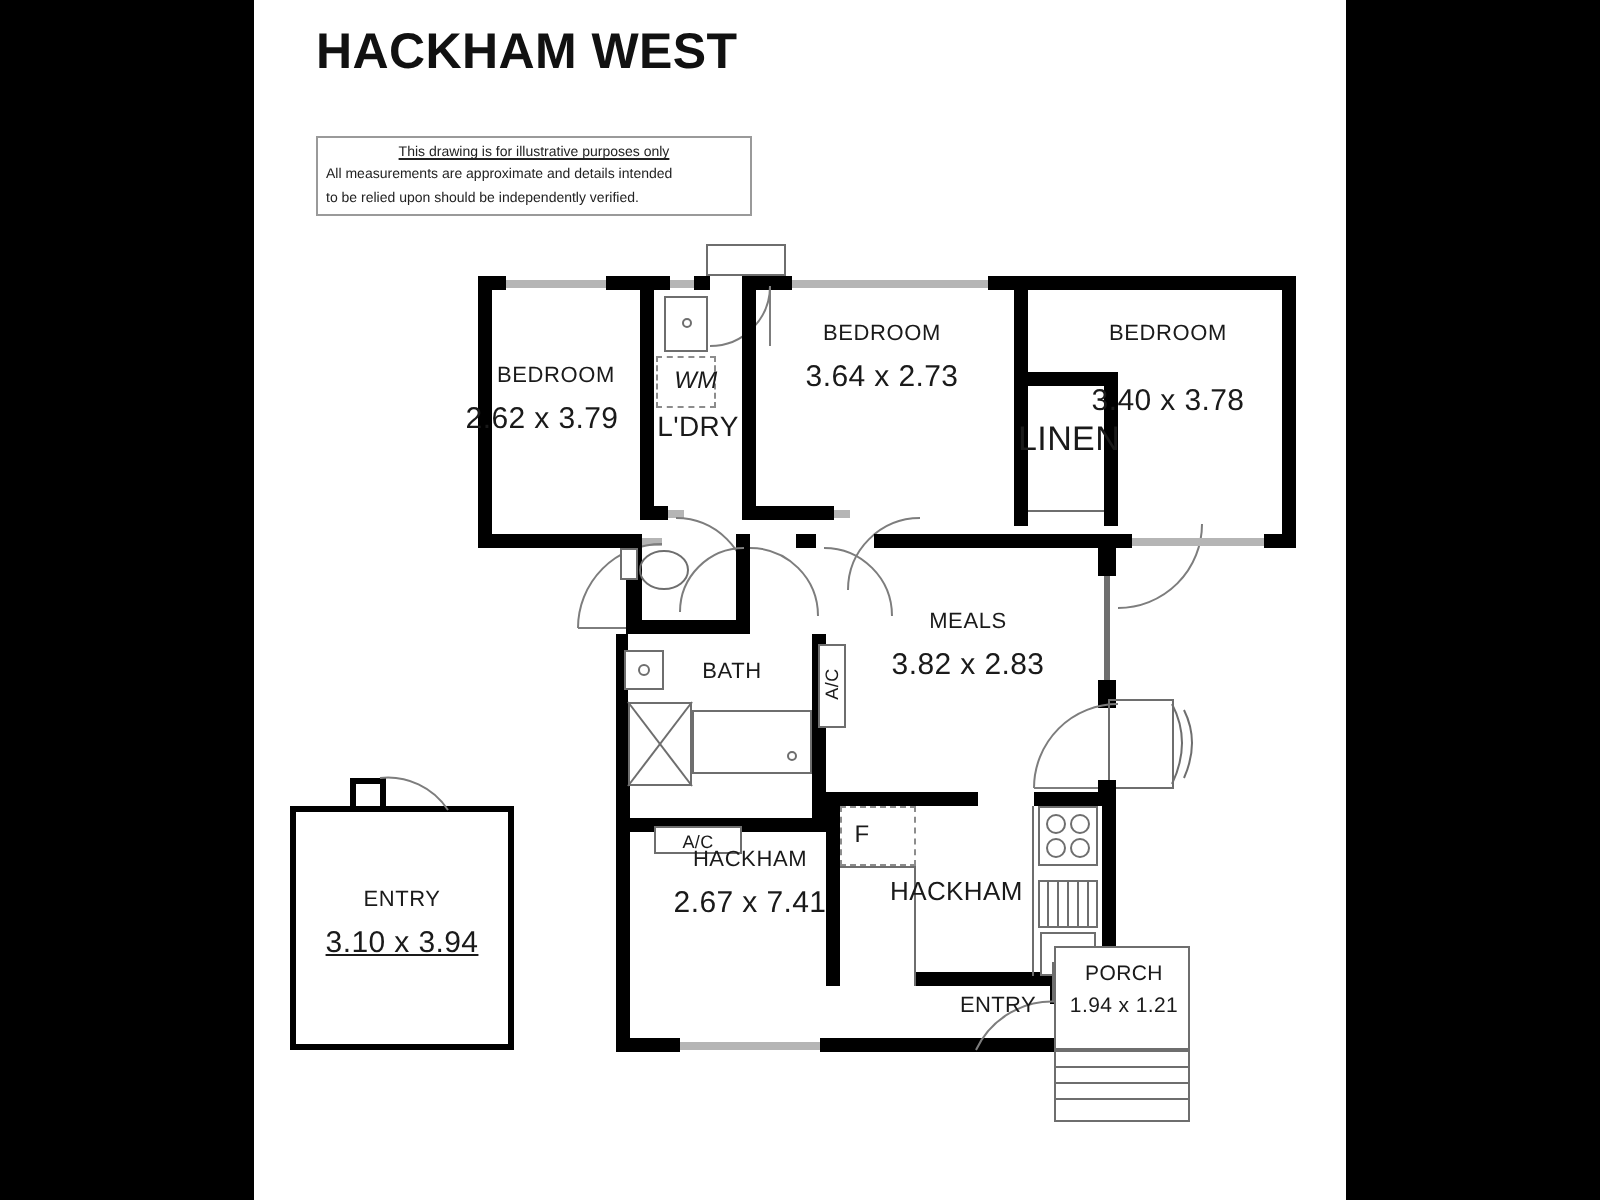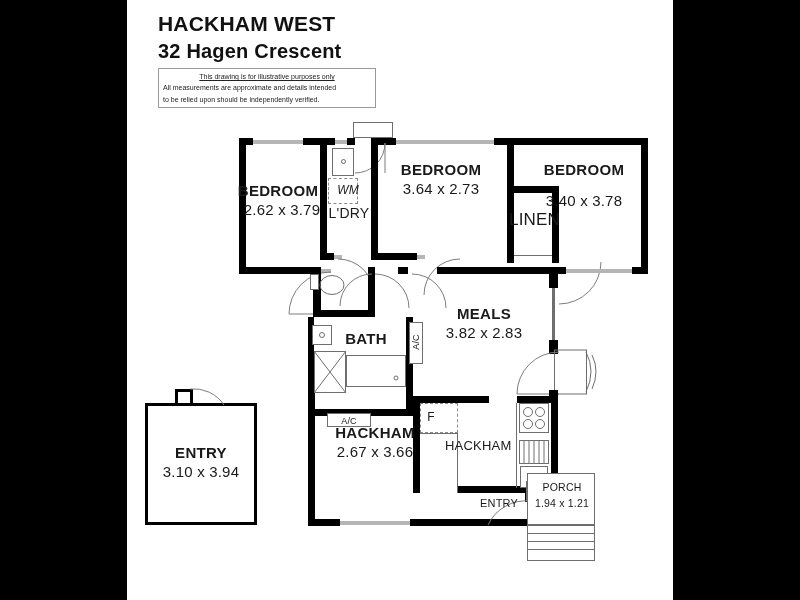--- a/index.html
+++ b/index.html
@@ -5,51 +5,50 @@
   html,body{margin:0;padding:0;}
   body{
     width:800px;height:600px;background:#000;overflow:hidden;
     font-family:"Liberation Sans",sans-serif;
   }
   #stage{position:relative;width:800px;height:600px;}
   #canvas{
     position:absolute;left:127px;top:0;width:546px;height:600px;background:#fff;
   }
   
-  .title1{position:absolute;left:31px;top:12px;font-size:21px;font-weight:bold;color:#111;letter-spacing:.2px;text-align:right;}
+  .title1{position:absolute;left:31px;top:12px;font-size:25px;font-weight:bold;color:#111;letter-spacing:.2px;text-align:right;}
   .title2{position:absolute;left:31px;top:40px;font-size:20px;font-weight:bold;color:#111;letter-spacing:.2px;}
   .disclaimer{
     position:absolute;left:31px;top:68px;width:218px;height:40px;
     border:1px solid #9a9a9a;background:#fff;box-sizing:border-box;padding:3px 4px 0 4px;
   }
   .disc-line1{font-size:7px;color:#222;text-align:center;text-decoration:underline;line-height:9px;}
   .disc-line2{font-size:7px;color:#222;line-height:9.5px;margin-top:2px;}
   
   .w{position:absolute;background:#000;}              
   .win{position:absolute;background:#b5b5b5;}         
   .thin{position:absolute;border:1px solid #000;box-sizing:border-box;background:transparent;}
   .thin2{position:absolute;border:1px solid #6e6e6e;box-sizing:border-box;background:#fff;}
   .dash{position:absolute;border:1px dashed #8c8c8c;box-sizing:border-box;background:transparent;}
   .lbl{position:absolute;color:#1a1a1a;white-space:nowrap;text-align:center;}
-  .rname{font-size:15px;letter-spacing:.3px;font-weight:bold;}
+  .rname{font-size:11px;letter-spacing:.3px;}
   .rdim{font-size:15px;letter-spacing:.2px;}
   .small{font-size:10.5px;letter-spacing:.2px;}
   .tiny{font-size:9px;letter-spacing:.2px;}
   .vert{transform:rotate(-90deg);transform-origin:center center;}
   .ln{position:absolute;background:#6e6e6e;}
   svg{display:block;overflow:visible;}
 </style>
 </head>
 <body>
 
 <div id="stage">
   <div id="canvas">
 
     <div class="title1">HACKHAM WEST</div>
-    <div class="title2">32 Hagen Crescent</div>
     <div class="disclaimer">
       <div class="disc-line1">This drawing is for illustrative purposes only</div>
       <div class="disc-line2">All measurements are approximate and details intended</div>
       <div class="disc-line2">to be relied upon should be independently verified.</div>
     </div>
 
     <div class="w" style="left:112px;top:138px;width:14px;height:7px;"></div>
     <div class="win" style="left:126px;top:140px;width:50px;height:4px;"></div>
     <div class="w" style="left:176px;top:138px;width:24px;height:7px;"></div>
     <div class="w" style="left:200px;top:138px;width:8px;height:7px;"></div>
@@ -218,36 +217,36 @@
     <div class="thin" style="left:48px;top:389px;width:18px;height:16px;border-width:3px;border-bottom:none;"></div>
     <svg style="position:absolute;left:63px;top:389px;width:36px;height:18px;">
       <path d="M0,0 A36,36 0 0 1 34,16" fill="none" stroke="#7d7d7d" stroke-width="1"></path>
     </svg>
 
     <div class="thin2" style="left:205px;top:148px;width:22px;height:28px;"></div>
     <div class="thin2" style="left:214px;top:159px;width:5px;height:5px;border-radius:50%;"></div>
     <div class="dash" style="left:201px;top:178px;width:30px;height:26px;"></div>
 
     <div class="lbl rname" style="left:101px;top:182px;width:100px;">BEDROOM</div>
-    <div class="lbl rdim" style="left:105px;top:201px;width:100px;">2.62 x 3.79</div>
+    <div class="lbl rdim" style="left:94px;top:201px;width:100px;">2.62 x 3.79</div>
 
     <div class="lbl rname" style="left:264px;top:161px;width:100px;">BEDROOM</div>
     <div class="lbl rdim" style="left:264px;top:180px;width:100px;">3.64 x 2.73</div>
 
     <div class="lbl rname" style="left:402px;top:161px;width:110px;">BEDROOM</div>
     <div class="lbl rdim" style="left:402px;top:180px;width:110px;margin-top:12px;">3.40 x 3.78</div>
 
     <div class="lbl rname" style="left:307px;top:305px;width:100px;text-align:center;">MEALS</div>
     <div class="lbl rdim" style="left:307px;top:324px;width:100px;">3.82 x 2.83</div>
 
     <div class="lbl rname" style="left:198px;top:424px;width:100px;">HACKHAM</div>
-    <div class="lbl rdim" style="left:198px;top:443px;width:100px;">2.67 x 3.66</div>
+    <div class="lbl rdim" style="left:198px;top:443px;width:100px;">2.67 x 7.41</div>
 
     <div class="lbl rname" style="left:24px;top:444px;width:100px;">ENTRY</div>
-    <div class="lbl rdim" style="left:24px;top:463px;width:100px;">3.10 x 3.94</div>
+    <div class="lbl rdim" style="left:24px;top:463px;width:100px;text-decoration:underline;">3.10 x 3.94</div>
 
     <div class="lbl small" style="left:404px;top:481px;width:62px;">PORCH</div>
     <div class="lbl small" style="left:399px;top:497px;width:72px;">1.94 x 1.21</div>
 
     <div class="lbl small" style="left:196px;top:205px;width:52px;font-size:14px;">L'DRY</div>
     <div class="lbl tiny" style="left:204px;top:183px;width:34px;font-size:12px;font-style:italic;">WM</div>
     <div class="lbl small" style="left:382px;top:210px;width:44px;font-size:17px;">LINEN</div>
     <div class="lbl rname" style="left:204px;top:330px;width:70px;">BATH</div>
     <div class="lbl small" style="left:318px;top:438px;width:66px;font-size:13px;">HACKHAM</div>
     <div class="lbl small" style="left:297px;top:410px;width:14px;font-size:12px;">F</div>

